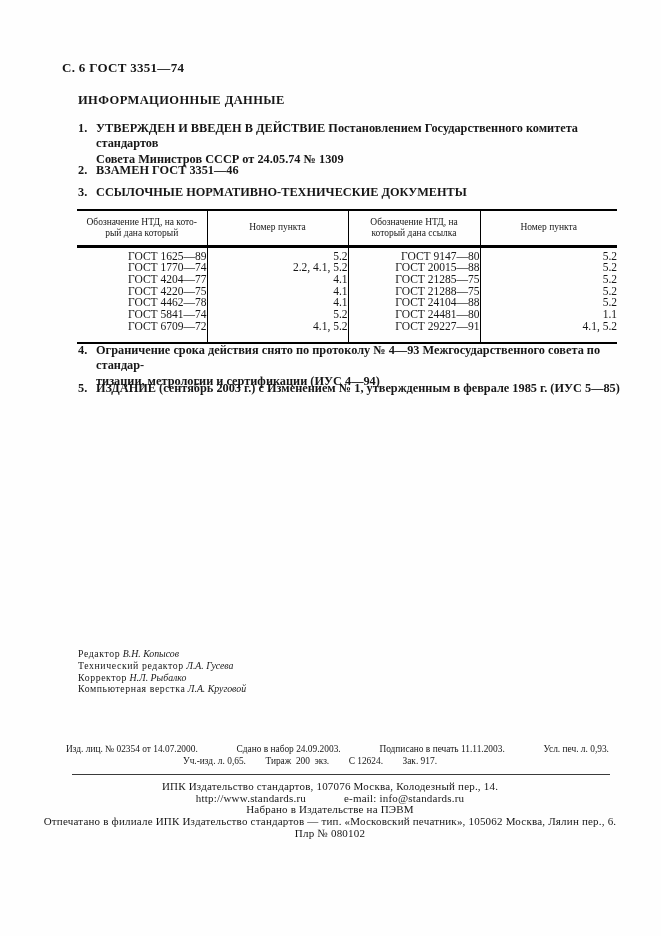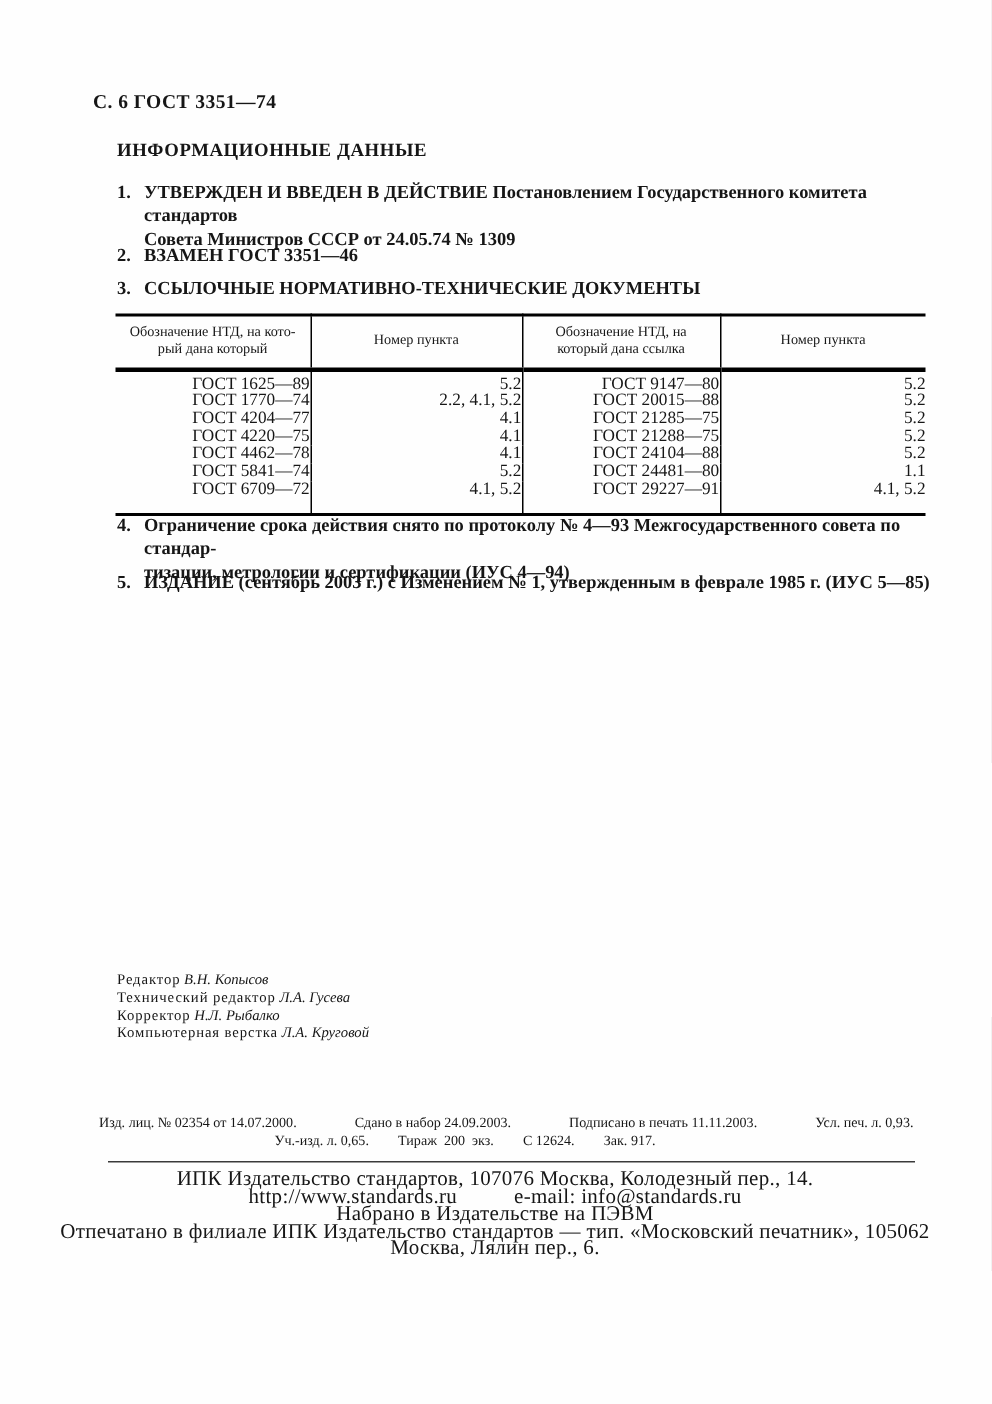--- a/index.html
+++ b/index.html
@@ -78,21 +78,21 @@
     position: absolute; top: 756px; left: 183px; width: 254px;
     display: flex; justify-content: space-between;
     font-size: 9.4px; white-space: pre;
   }
   .separator {
     position: absolute; top: 774px; left: 72px; width: 538px;
     border-top: 1px solid #3a3a3a;
   }
   .publisher {
     position: absolute; top: 781px; left: 40px; width: 580px;
-    text-align: center; font-size: 14px; line-height: 11.5px;
+    text-align: center; font-size: 11px; line-height: 11.5px;
     letter-spacing: 0.2px;
   }
   .publisher .url-email {
     display: flex; justify-content: center; gap: 38px;
   }
   .publisher .plr { margin-top: 0.5px; }
 </style>
 </head>
 <body>
 
@@ -211,15 +211,16 @@
   <div class="separator"></div>
 
   <div class="publisher">
     <div>ИПК Издательство стандартов, 107076 Москва, Колодезный пер., 14.</div>
     <div class="url-email">
       <span>http://www.standards.ru</span>
       <span>e-mail: info@standards.ru</span>
     </div>
     <div>Набрано в Издательстве на ПЭВМ</div>
     <div>Отпечатано в филиале ИПК Издательство стандартов — тип. «Московский печатник», 105062 Москва, Лялин пер., 6.</div>
+    <div class="plr">Плр №  080102</div>
   </div>
 
 </div>
 
 </body></html>

